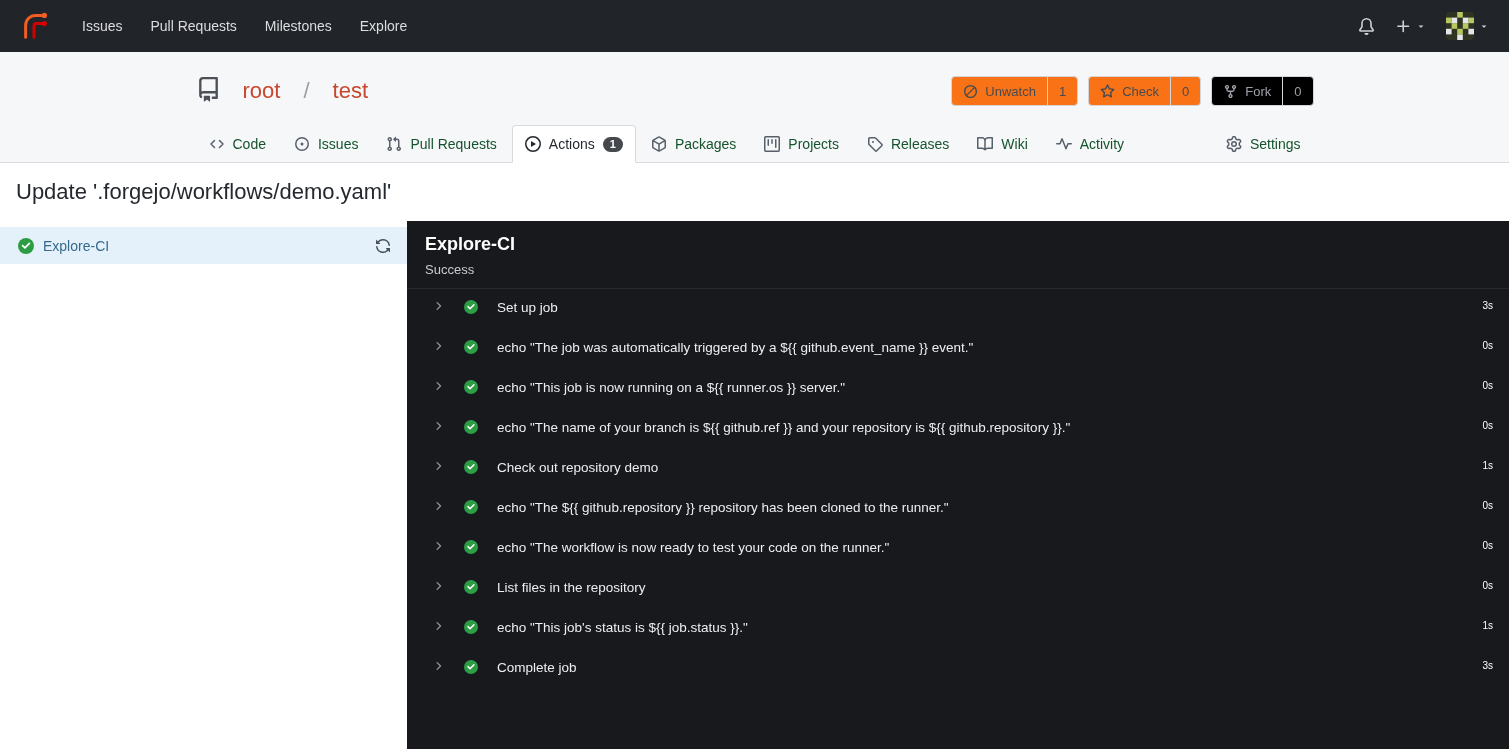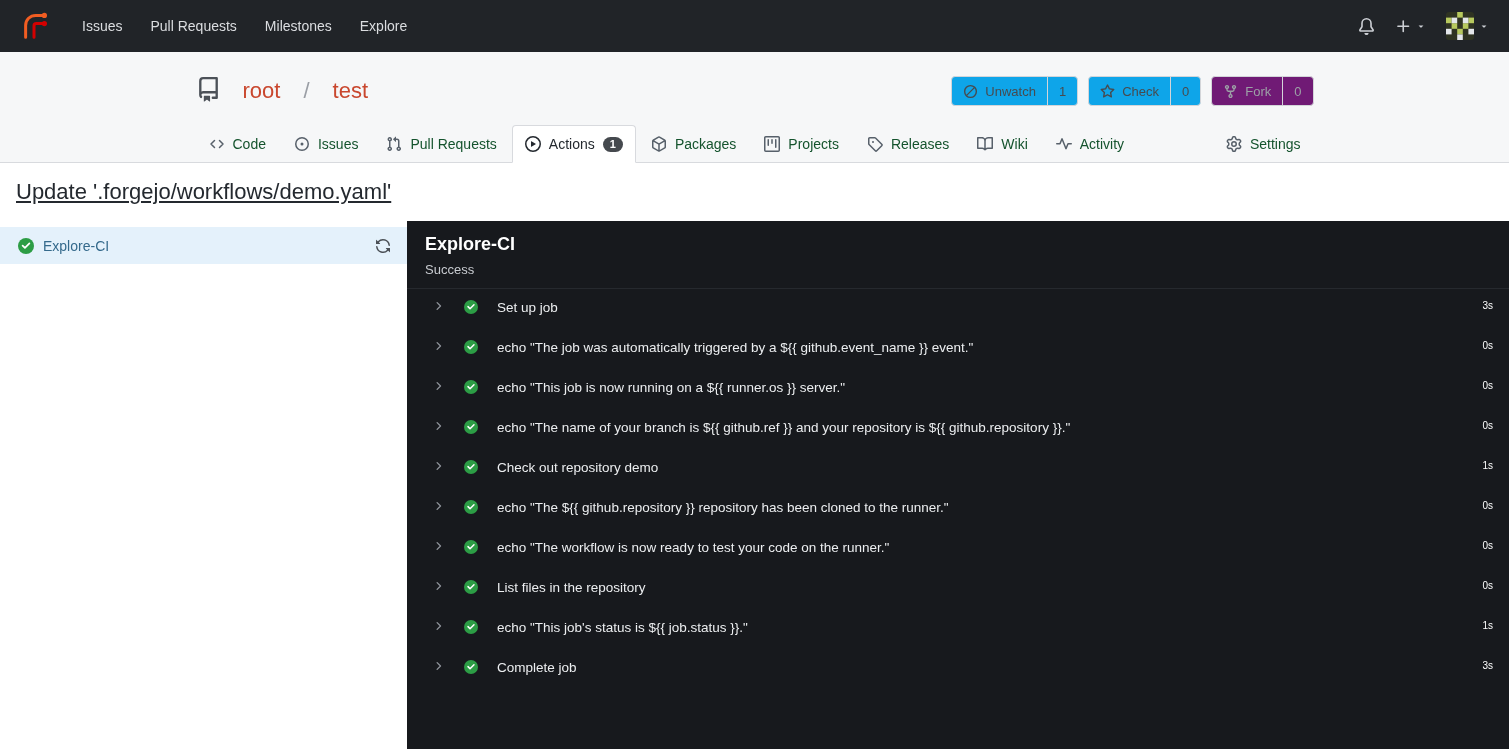--- a/index.html
+++ b/index.html
@@ -37,27 +37,27 @@
   .repo-header { background: #f6f7f8; border-bottom: 1px solid #d8dade; flex: none; }
   .container { width: 1118px; margin: 0 auto; }
   .repo-title-row { display: flex; align-items: center; gap: 22px; padding-top: 22px; height: 56px; }
   .repo-icon { color: #4c5158; }
   .repo-icon svg { width: 25px; height: 25px; }
   .repo-link { font-size: 22px; color: #c9472e; text-decoration: none; cursor: pointer; }
   .repo-sep { font-size: 22px; color: #9a9ea5; margin: 0 1px; }
   .repo-actions { margin-left: auto; display: flex; gap: 10px; }
   .btn-group {
     display: flex; align-items: stretch; height: 30px;
-    border: 1px solid #d3d5d9; border-radius: 4px; background: #0ea5e9;
+    border: 1px solid #d3d5d9; border-radius: 4px; background: #f97316;
     font-size: 13px; color: #474b50; overflow: hidden; cursor: pointer;
   }
   .btn-main { display: flex; align-items: center; gap: 7px; padding: 0 11px; }
   .btn-main svg.ic { width: 15px; height: 15px; }
   .btn-count { display: flex; align-items: center; padding: 0 11px; border-left: 1px solid #d3d5d9; }
-  .btn-group.disabled { background: #701a75; color: #9ca0a6; cursor: default; }
+  .btn-group.disabled { background: #000000; color: #9ca0a6; cursor: default; }
 
   .repo-tabs { display: flex; align-items: flex-end; gap: 2px; margin-top: 17px; }
   .tab {
     display: flex; align-items: center; gap: 8px;
     padding: 10px 12px; font-size: 14px; color: #14532d;
     text-decoration: none; cursor: pointer; white-space: nowrap;
     border: 1px solid transparent; border-bottom: none;
   }
   .tab svg.ic { color: #57606a; }
   .tab.active {
@@ -67,21 +67,21 @@
   }
   .tab.active svg.ic { color: #24292f; }
   .badge {
     background: #45494e; color: #ffffff; font-size: 11px; font-weight: 600;
     padding: 2px 7px; border-radius: 20px; line-height: 1;
   }
   .tab-right { margin-left: auto; }
 
   
   main { flex: 1; display: flex; flex-direction: column; min-height: 0; }
-  .run-title { font-size: 22px; font-weight: 400; color: #24292f; margin: 16px; flex: none; text-decoration: underline; }
+  .run-title { font-size: 22px; font-weight: 400; color: #24292f; margin: 16px; flex: none; }
   .run-body { flex: 1; display: flex; min-height: 0; }
 
   .jobs-sidebar { width: 407px; flex: none; background: #ffffff; padding-top: 6px; }
   .job-item {
     height: 37px; display: flex; align-items: center; gap: 9px;
     padding: 0 16px 0 18px; cursor: pointer;
   }
   .job-item.active { background: #e4f1fb; }
   .job-item .job-name { font-size: 14px; color: #356a8c; flex: 1; }
   .rerun-btn { background: none; border: none; padding: 0; color: #4b5056; cursor: pointer; display: flex; }

